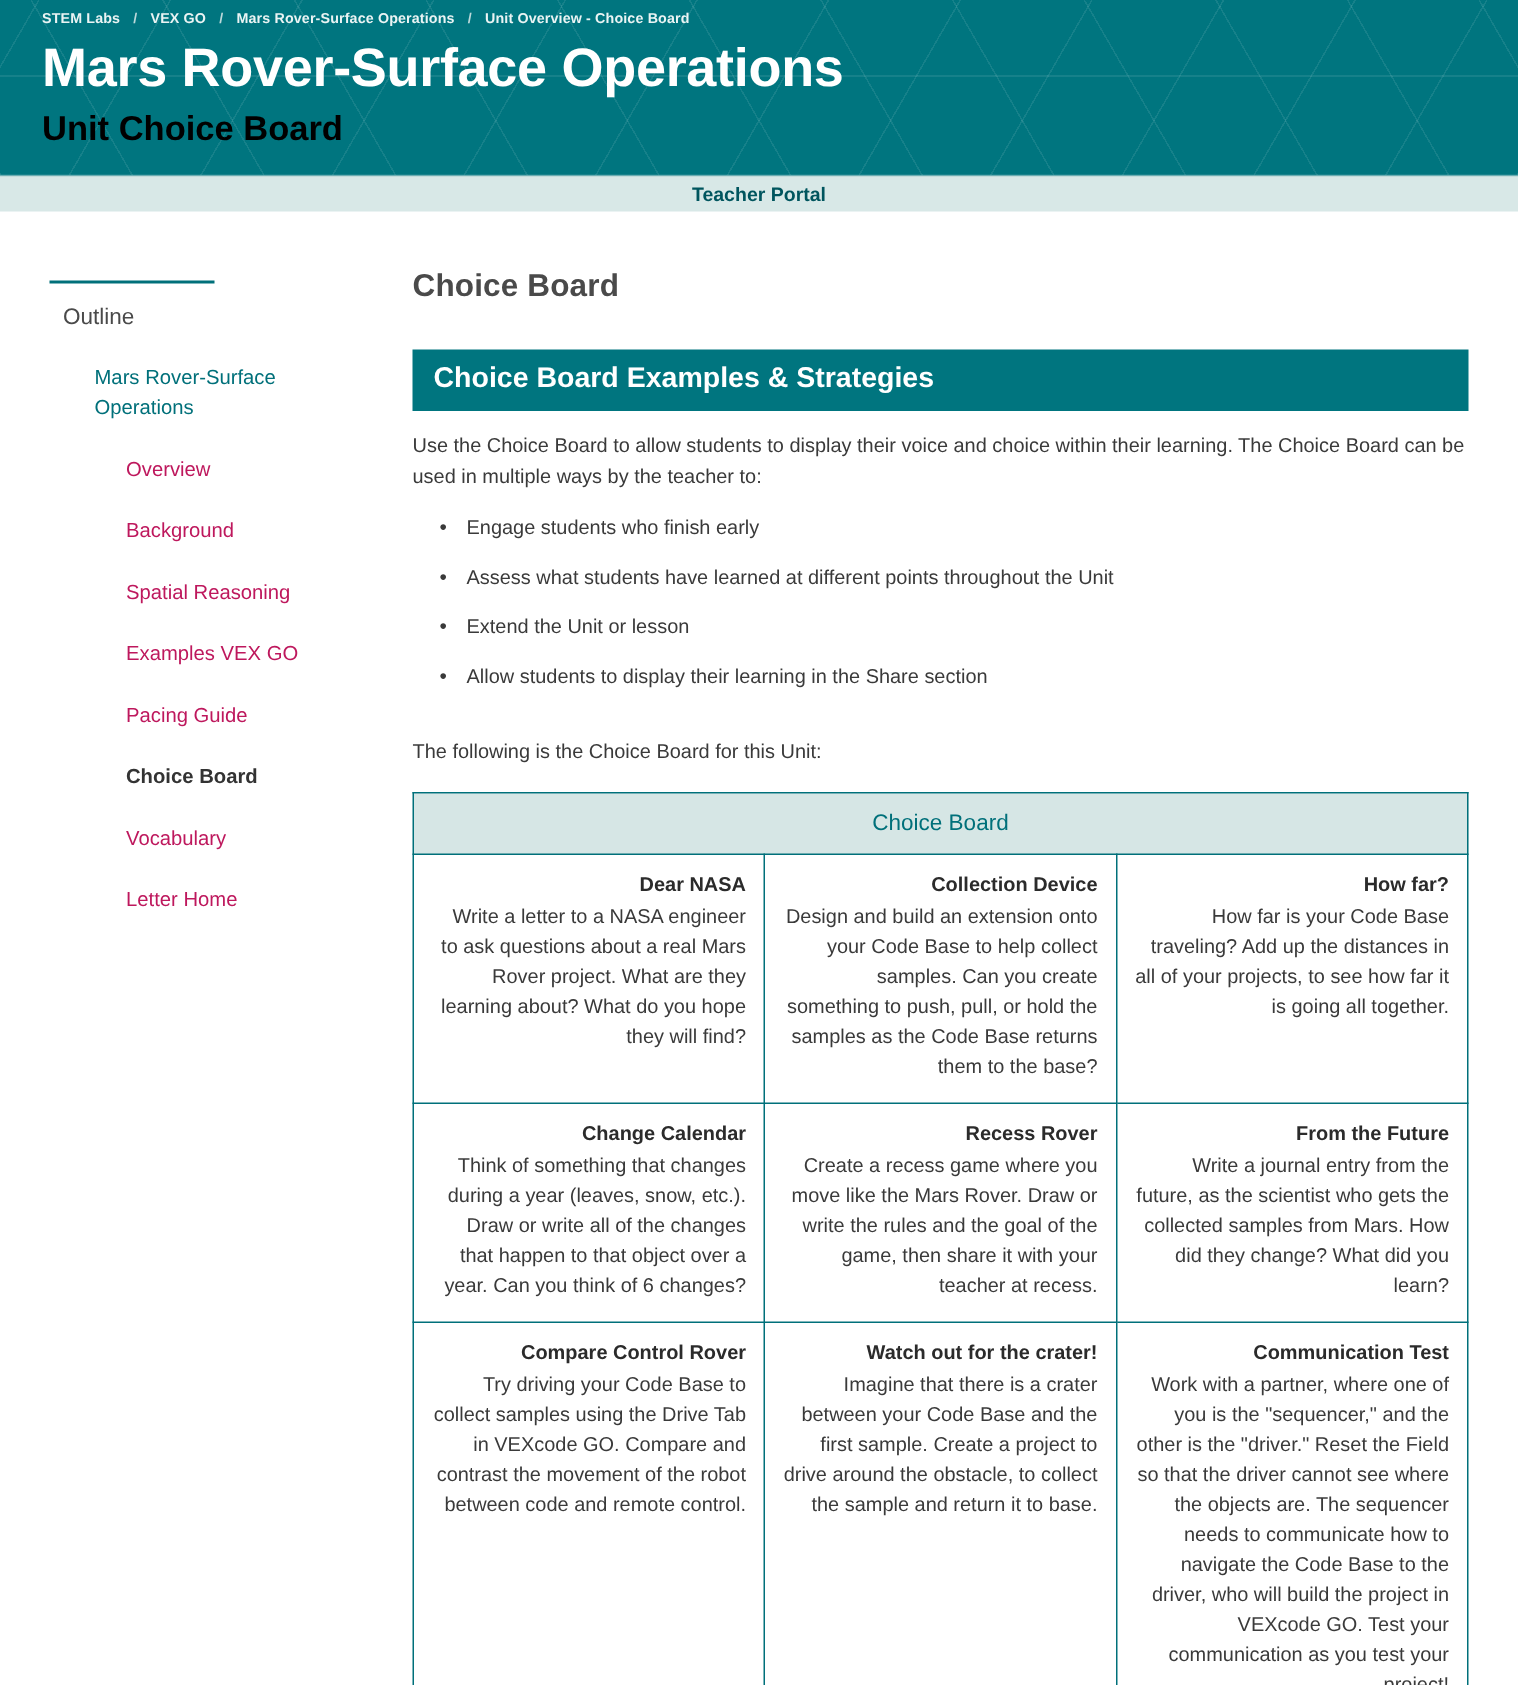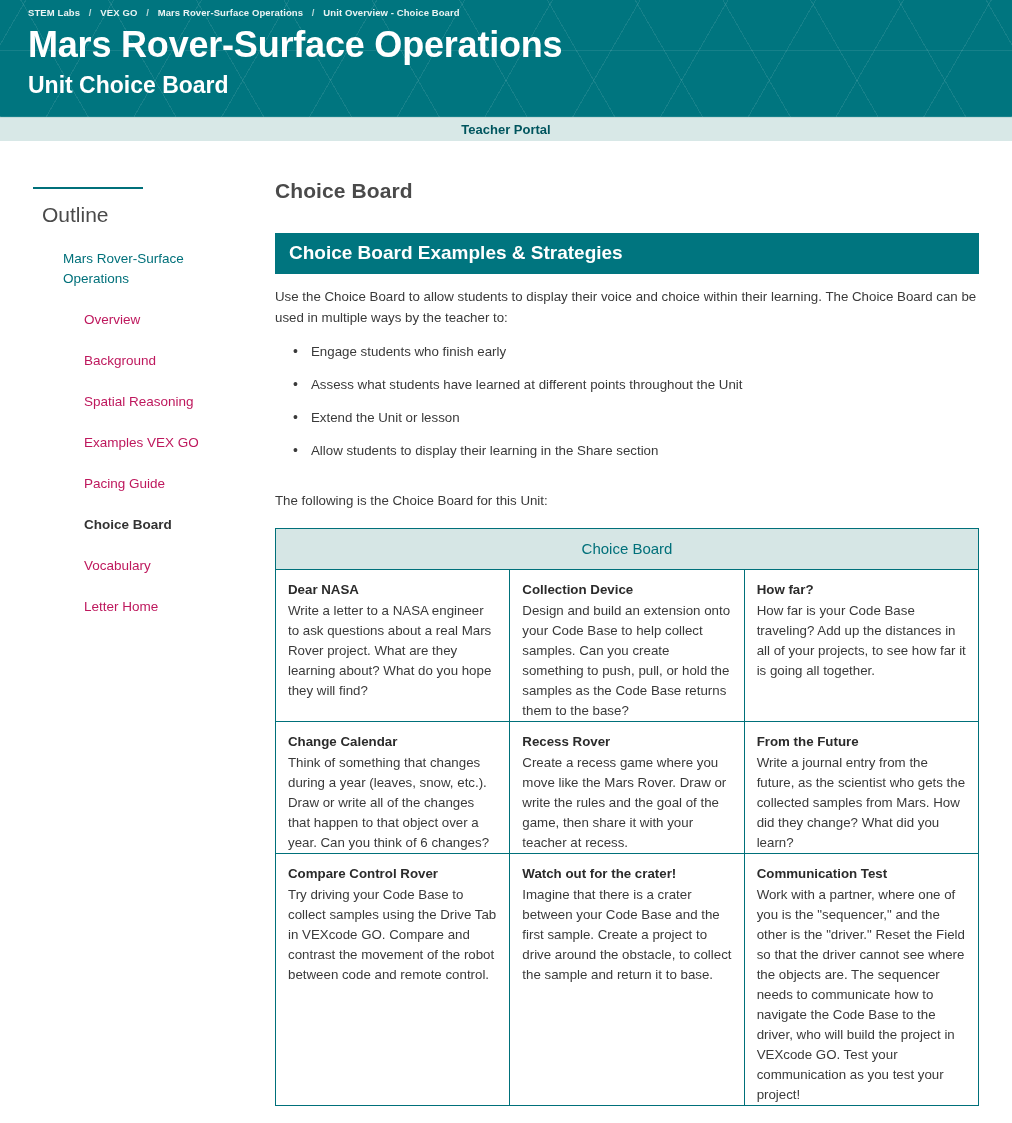--- a/index.html
+++ b/index.html
@@ -48,21 +48,21 @@
     font-weight: bold;
     color: #ffffff;
     letter-spacing: -0.2px;
   }
   .header-subtitle {
     position: relative;
     margin: 6px 0 0 28px;
     font-size: 23px;
     line-height: 27px;
     font-weight: bold;
-    color: #ffffff;
+    color: #000000;
   }
 
   
   .portal-bar {
     width: 1012px;
     height: 24px;
     background: #d8e8e7;
     display: flex;
     align-items: center;
     justify-content: center;
@@ -89,21 +89,21 @@
     padding-left: 33px;
     padding-top: 8px;
   }
   .sidebar .rule {
     width: 110px;
     height: 2px;
     background: #00707a;
     margin-bottom: 14px;
   }
   .sidebar .outline-title {
-    font-size: 21px;
+    font-size: 15px;
     color: #4a4a4a;
     font-weight: normal;
     margin: 0 0 22px 9px;
   }
   .nav-list { list-style: none; margin: 0; padding: 0; }
   .nav-item {
     font-size: 13.5px;
     line-height: 20px;
     padding: 0 0 21px 0;
     cursor: pointer;
@@ -179,22 +179,22 @@
     border: 1px solid #00707a;
     color: #00707a;
     font-size: 15px;
     font-weight: normal;
     text-align: center;
     padding: 11px 6px 12px 6px;
   }
   .choice-table td.cell {
     border: 1px solid #00707a;
     vertical-align: top;
-    text-align: left;
-    padding: 10px 12px 0 12px;
+    text-align: right;
+    padding: 10px 12px 14px 12px;
     width: 33.33%;
   }
   .cell-title {
     font-size: 13.3px;
     font-weight: bold;
     color: #2b2b2b;
     line-height: 20px;
     margin-bottom: 1px;
   }
   .cell-text {

